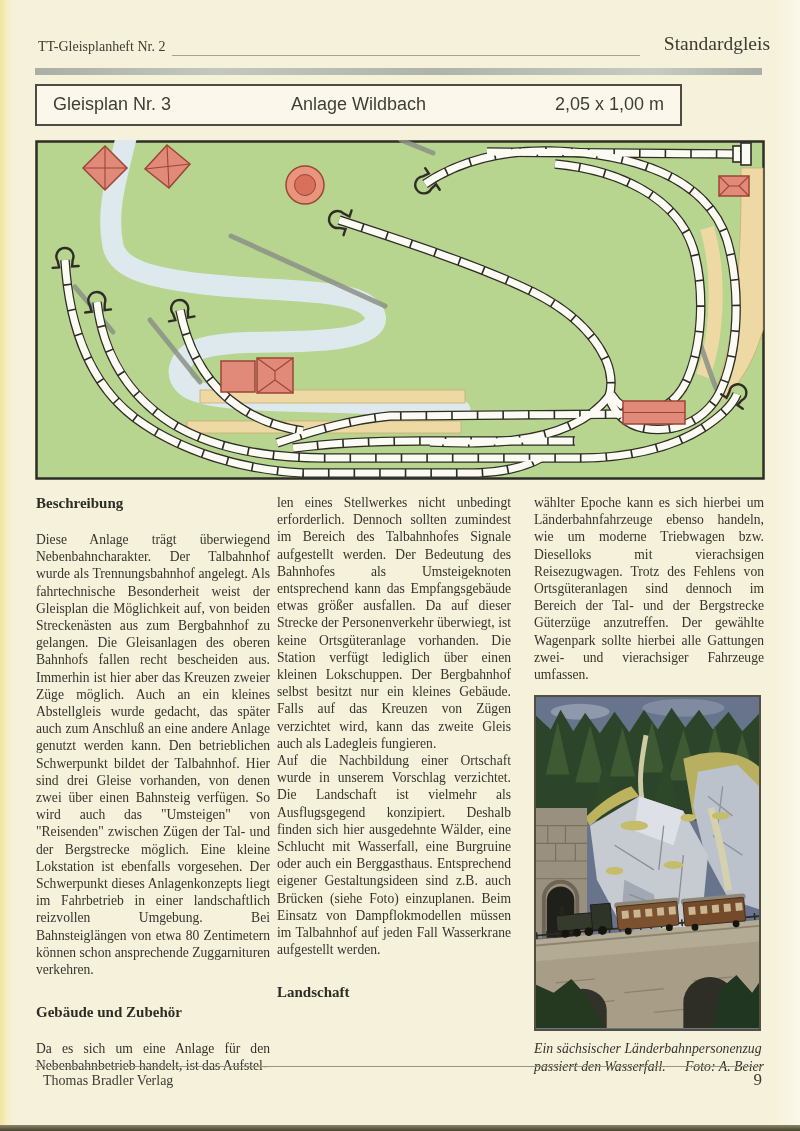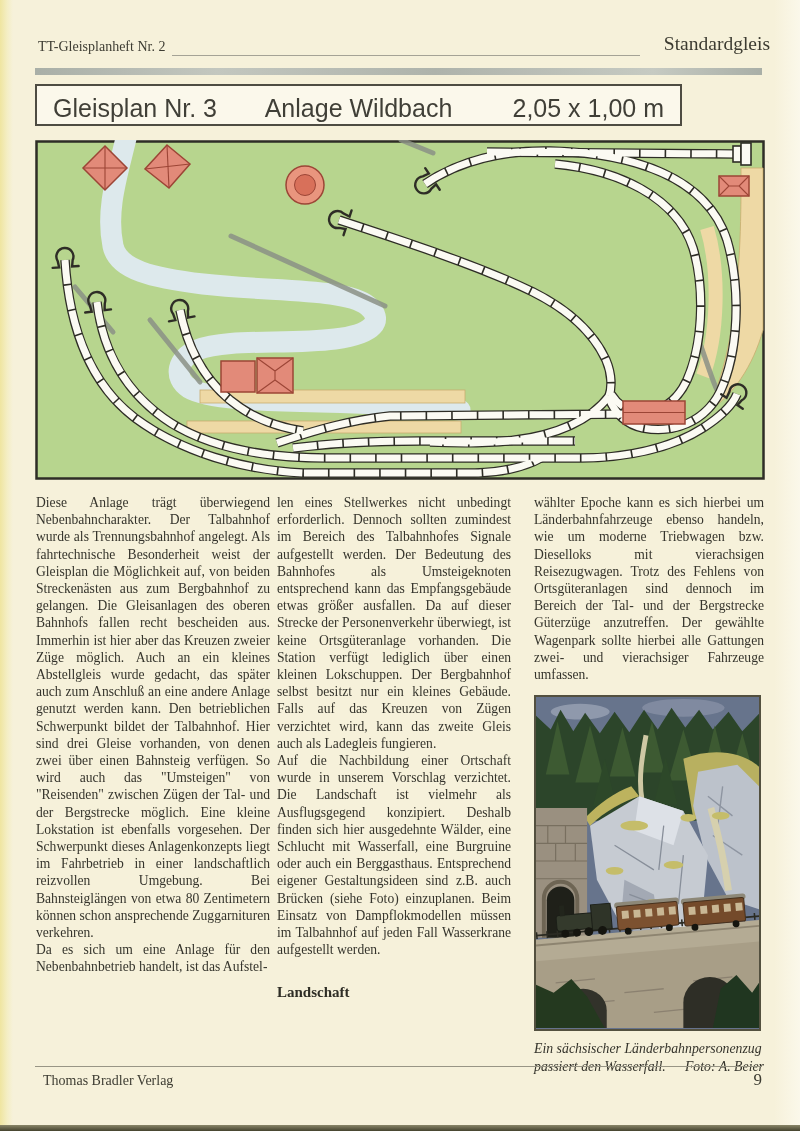--- a/index.html
+++ b/index.html
@@ -14,21 +14,21 @@
   .edge-right{right:0;top:0;width:26px;height:1131px;background:linear-gradient(90deg,#f6f1da,#fbf8ea);}
   .edge-bottom{left:0;bottom:0;width:800px;height:6px;background:linear-gradient(#8a8668,#45432e);}
   
   .booklet{left:38px;top:39px;font-size:14px;color:#3d3c32;}
   .head-rule{left:172px;top:55px;width:468px;height:1px;background:#a5a396;}
   .section{left:560px;top:33px;width:210px;text-align:right;font-size:19.5px;color:#3c3b31;}
   .graybar{left:35px;top:68px;width:727px;height:7px;
     background:linear-gradient(90deg,#a9afa7,#c3c7bf 25%,#aeb3ab 55%,#c6cac2 85%,#a9afa7);}
   
   .titlebox{left:35px;top:84px;width:647px;height:42px;background:#fbf8eb;border:2px solid #4e4c42;
-    box-sizing:border-box;font-family:"Liberation Sans",sans-serif;font-size:25px;color:#403f37;}
+    box-sizing:border-box;font-family:"Liberation Sans",sans-serif;font-size:18px;color:#403f37;}
   .titlebox .tb-left{position:absolute;left:16px;top:8px;}
   .titlebox .tb-center{position:absolute;left:0;right:0;top:8px;text-align:center;}
   .titlebox .tb-right{position:absolute;right:16px;top:8px;}
   
   .plan{left:35px;top:140px;width:730px;height:340px;}
   .to{stroke:var(--plan-outline);stroke-width:9.5;fill:none;}
   .ti{stroke:var(--plan-track);stroke-width:7;fill:none;stroke-dasharray:24 1.6;}
   .gray{stroke:var(--plan-gray);stroke-width:5;fill:none;stroke-linecap:round;opacity:.85;}
   .bld{fill:var(--plan-red);stroke:var(--plan-red-dark);stroke-width:1.5;}
   .roofl{stroke:var(--plan-red-dark);stroke-width:1.1;}
@@ -164,21 +164,23 @@
     <use href="#portal" transform="translate(390,44) rotate(-124)"></use>
     <use href="#portal" transform="translate(304,80) rotate(-72)"></use>
     <use href="#portal" transform="translate(30,118) rotate(-4)"></use>
     <use href="#portal" transform="translate(62,162) rotate(-7)"></use>
     <use href="#portal" transform="translate(145,170) rotate(-11)"></use>
     <use href="#portal" transform="translate(702,254) rotate(34)"></use>
   </g>
 </svg>
 
 <div class="col col1">
+  <h3>Beschreibung</h3>
   <p>Diese Anlage trägt überwiegend Nebenbahncharakter. Der Talbahnhof wurde als Trennungsbahnhof angelegt. Als fahrtechnische Besonderheit weist der Gleisplan die Möglichkeit auf, von beiden Streckenästen aus zum Bergbahnhof zu gelangen. Die Gleisanlagen des oberen Bahnhofs fallen recht bescheiden aus. Immerhin ist hier aber das Kreuzen zweier Züge möglich. Auch an ein kleines Abstellgleis wurde gedacht, das später auch zum Anschluß an eine andere Anlage genutzt werden kann. Den betrieblichen Schwerpunkt bildet der Talbahnhof. Hier sind drei Gleise vorhanden, von denen zwei über einen Bahnsteig verfügen. So wird auch das "Umsteigen" von "Reisenden" zwischen Zügen der Tal- und der Bergstrecke möglich. Eine kleine Lokstation ist ebenfalls vorgesehen. Der Schwerpunkt dieses Anlagenkonzepts liegt im Fahrbetrieb in einer landschaftlich reizvollen Umgebung. Bei Bahnsteiglängen von etwa 80 Zentimetern können schon ansprechende Zuggarnituren verkehren.</p>
+  <h3 class="later">Gebäude und Zubehör</h3>
   <p>Da es sich um eine Anlage für den Nebenbahnbetrieb handelt, ist das Aufstel-</p>
 </div>
 
 <div class="col col2">
   <p>len eines Stellwerkes nicht unbedingt erforderlich. Dennoch sollten zumindest im Bereich des Talbahnhofes Signale aufgestellt werden. Der Bedeutung des Bahnhofes als Umsteigeknoten entsprechend kann das Empfangsgebäude etwas größer ausfallen. Da auf dieser Strecke der Personenverkehr überwiegt, ist keine Ortsgüteranlage vorhanden. Die Station verfügt lediglich über einen kleinen Lokschuppen. Der Bergbahnhof selbst besitzt nur ein kleines Gebäude. Falls auf das Kreuzen von Zügen verzichtet wird, kann das zweite Gleis auch als Ladegleis fungieren.</p>
   <p>Auf die Nachbildung einer Ortschaft wurde in unserem Vorschlag verzichtet. Die Landschaft ist vielmehr als Ausflugsgegend konzipiert. Deshalb finden sich hier ausgedehnte Wälder, eine Schlucht mit Wasserfall, eine Burgruine oder auch ein Berggasthaus. Entsprechend eigener Gestaltungsideen sind z.B. auch Brücken (siehe Foto) einzuplanen. Beim Einsatz von Dampflokmodellen müssen im Talbahnhof auf jeden Fall Wasserkrane aufgestellt werden.</p>
   <h3 class="later">Landschaft</h3>
 </div>
 
 <div class="col col3">

